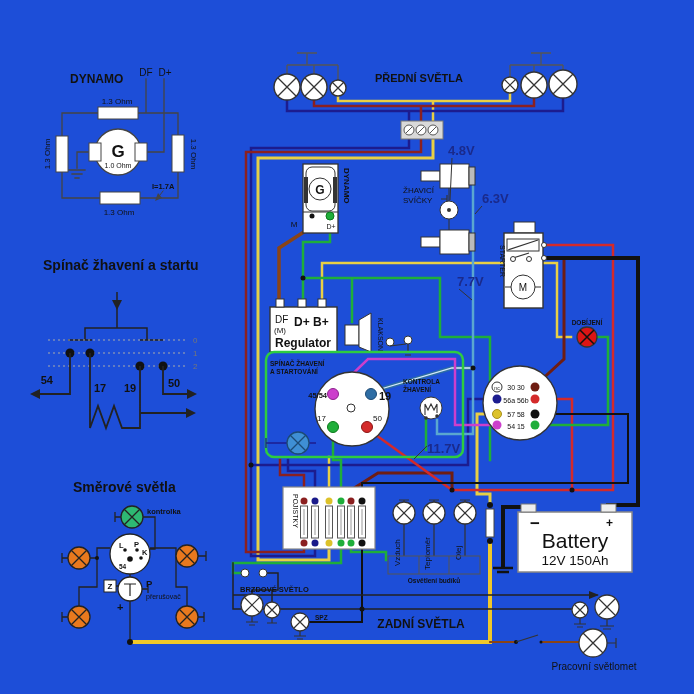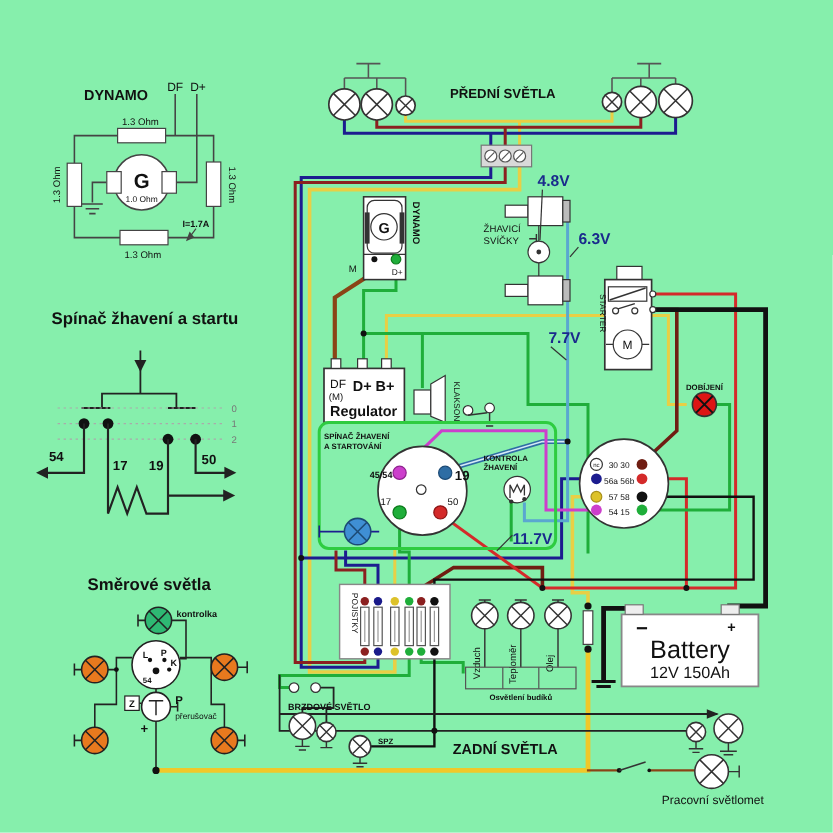--- a/index.html
+++ b/index.html
@@ -1,16 +1,16 @@
 <!DOCTYPE html>
 <html><head>
 <meta charset="utf-8">
 <style>
   html,body{margin:0;padding:0;background:#fff;}
-  .page{width:694px;height:694px;position:relative;background:#86efac;}
+  .page{width:694px;height:694px;position:relative;background:#1d4ed8;}
   svg{display:block;}
   text{font-family:"Liberation Sans","DejaVu Sans",sans-serif;fill:#111;}
   .t6{font-size:6.5px;font-weight:bold;}
   .t7{font-size:7px;}
   .t7b{font-size:7.5px;font-weight:bold;}
   .t8{font-size:8px;}
   .t8b{font-size:8px;font-weight:bold;}
   .t9b{font-size:9.5px;font-weight:bold;}
   .t10{font-size:10px;}
   .t11b{font-size:11px;font-weight:bold;}

